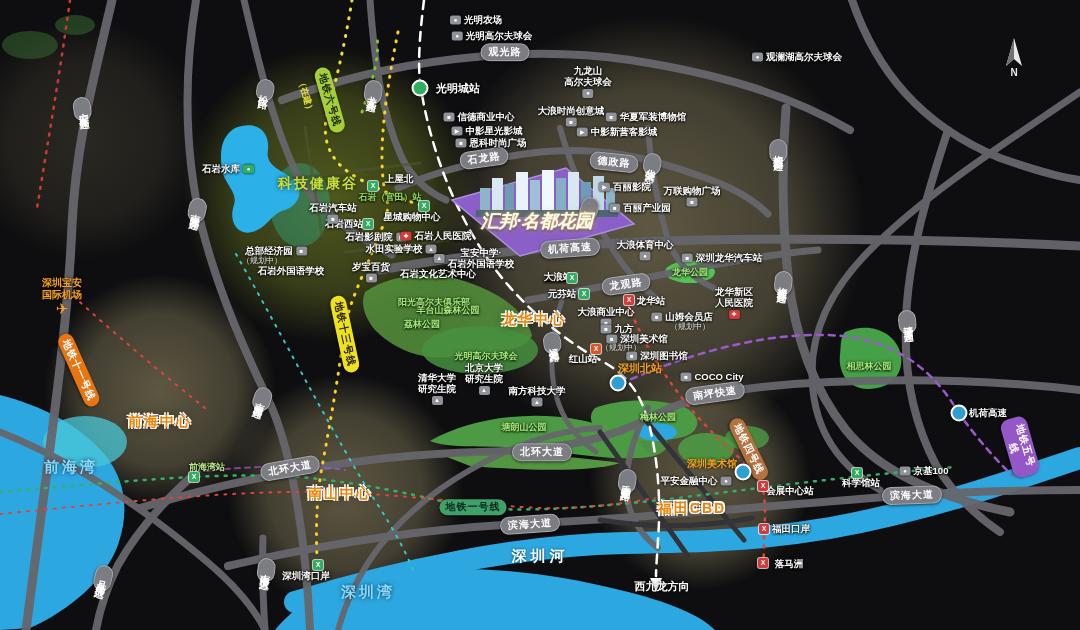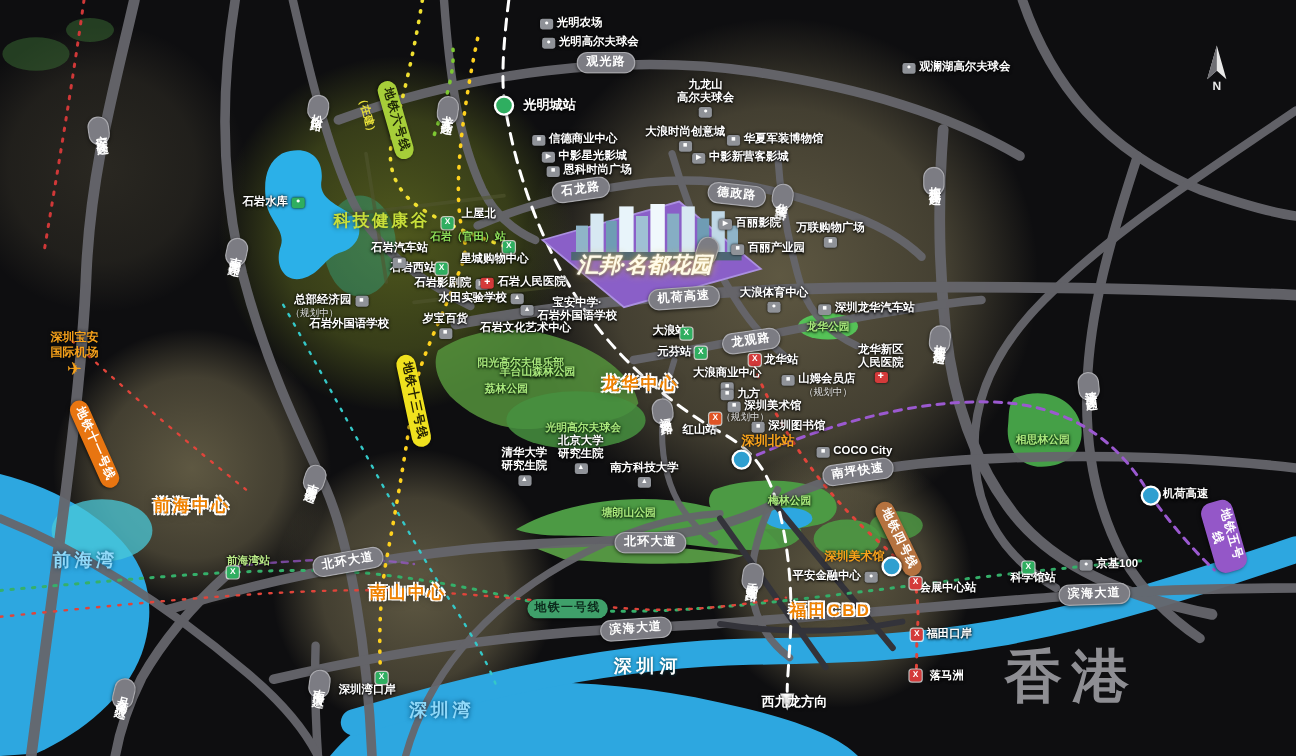--- a/index.html
+++ b/index.html
@@ -194,21 +194,20 @@
       <div class="lbl metro" style="left: 345px; top: 334px; transform: translate(-50%, -50%) rotate(78deg); background: rgb(239, 225, 30);"><span class="txt" style="color: rgb(36, 33, 2);">地铁十三号线</span></div>
       <div class="lbl metro" style="left: 79px; top: 370px; transform: translate(-50%, -50%) rotate(66deg); background: rgb(232, 117, 17);"><span class="txt" style="color: rgb(255, 255, 255);">地铁十一号线</span></div>
       <div class="lbl metro" style="left: 473px; top: 507px; transform: translate(-50%, -50%); background: rgb(63, 160, 106);"><span class="txt" style="color: rgb(12, 42, 28);">地铁一号线</span></div>
       <div class="lbl metro" style="left: 749px; top: 449px; transform: translate(-50%, -50%) rotate(64deg); background: rgb(181, 114, 63);"><span class="txt" style="color: rgb(255, 255, 255);">地铁四号线</span></div>
       <div class="lbl metro" style="left: 1020px; top: 447px; transform: translate(-50%, -50%) rotate(74deg); background: rgb(148, 87, 200);"><span class="txt" style="color: rgb(255, 255, 255);">地铁五号线</span></div>
       <div class="lbl area" style="left: 160px; top: 389px; transform: translate(-50%, -50%); margin-top: 32px;"><span class="txt">前海中心</span></div>
       <div class="lbl area" style="left: 340px; top: 493px; transform: translate(-50%, -50%);"><span class="txt">南山中心</span></div>
       <div class="lbl area" style="left: 534px; top: 319px; transform: translate(-50%, -50%);"><span class="txt">龙华中心</span></div>
       <div class="lbl area" style="left: 692px; top: 508px; transform: translate(-50%, -50%);"><span class="txt">福田CBD</span></div>
       <div class="lbl valley" style="left: 318px; top: 183px; transform: translate(-50%, -50%);"><span class="txt">科技健康谷</span></div>
-      <div class="lbl hk" style="left: 893px; top: 565px; transform: translate(-50%, -50%);"><span class="txt">香港</span></div>
       <div class="lbl water" style="left: 71px; top: 467px; transform: translate(-50%, -50%);"><span class="txt">前海湾</span></div>
       <div class="lbl water" style="left: 368px; top: 592px; transform: translate(-50%, -50%);"><span class="txt">深圳湾</span></div>
       <div class="lbl waterw" style="left: 540px; top: 556px; transform: translate(-50%, -50%);"><span class="txt">深圳河</span></div>
       <div class="lbl poi ip-r" style="left: 228px; top: 169px; transform: translate(-50%, -50%);"><span class="txt">石岩水库</span><span class="ic" style="background: rgb(47, 174, 96);">●</span></div>
       <div class="lbl orange ip-t" style="left: 62px; top: 296px; transform: translate(-50%, -50%);"><span class="ic" style="background: transparent; color: rgb(247, 162, 27); font-size: 15px; line-height: 1; height: auto; box-shadow: none;">✈</span><span class="txt">深圳宝安
 国际机场</span></div>
       <div class="lbl orange-sta" style="left: 640px; top: 368px; transform: translate(-50%, -50%);"><span class="txt">深圳北站</span></div>
       <div class="lbl rail" style="left: 618px; top: 383px; transform: translate(-50%, -50%); background: rgb(47, 159, 208);"></div>
       <div class="lbl orange-sta" style="left: 712px; top: 464px; transform: translate(-50%, -50%);"><span class="txt" style="font-size: 10px;">深圳美术馆</span></div>
       <div class="lbl rail" style="left: 743px; top: 472px; transform: translate(-50%, -50%); background: rgb(47, 159, 208);"></div>

